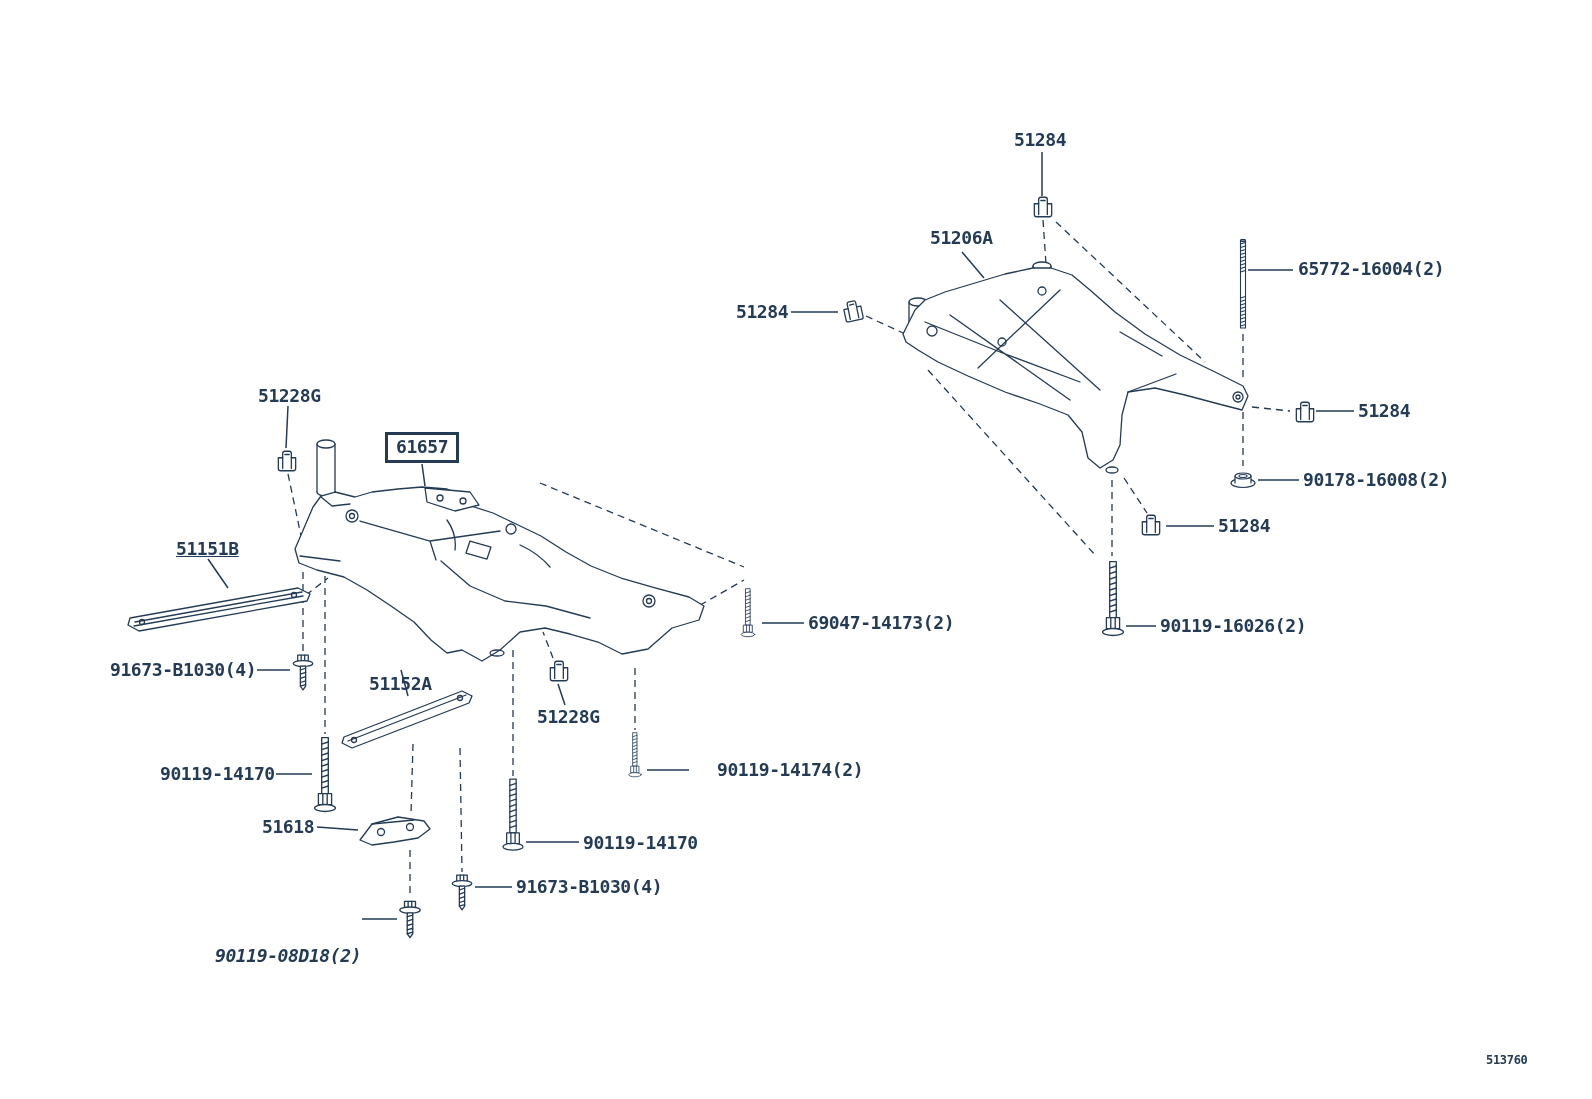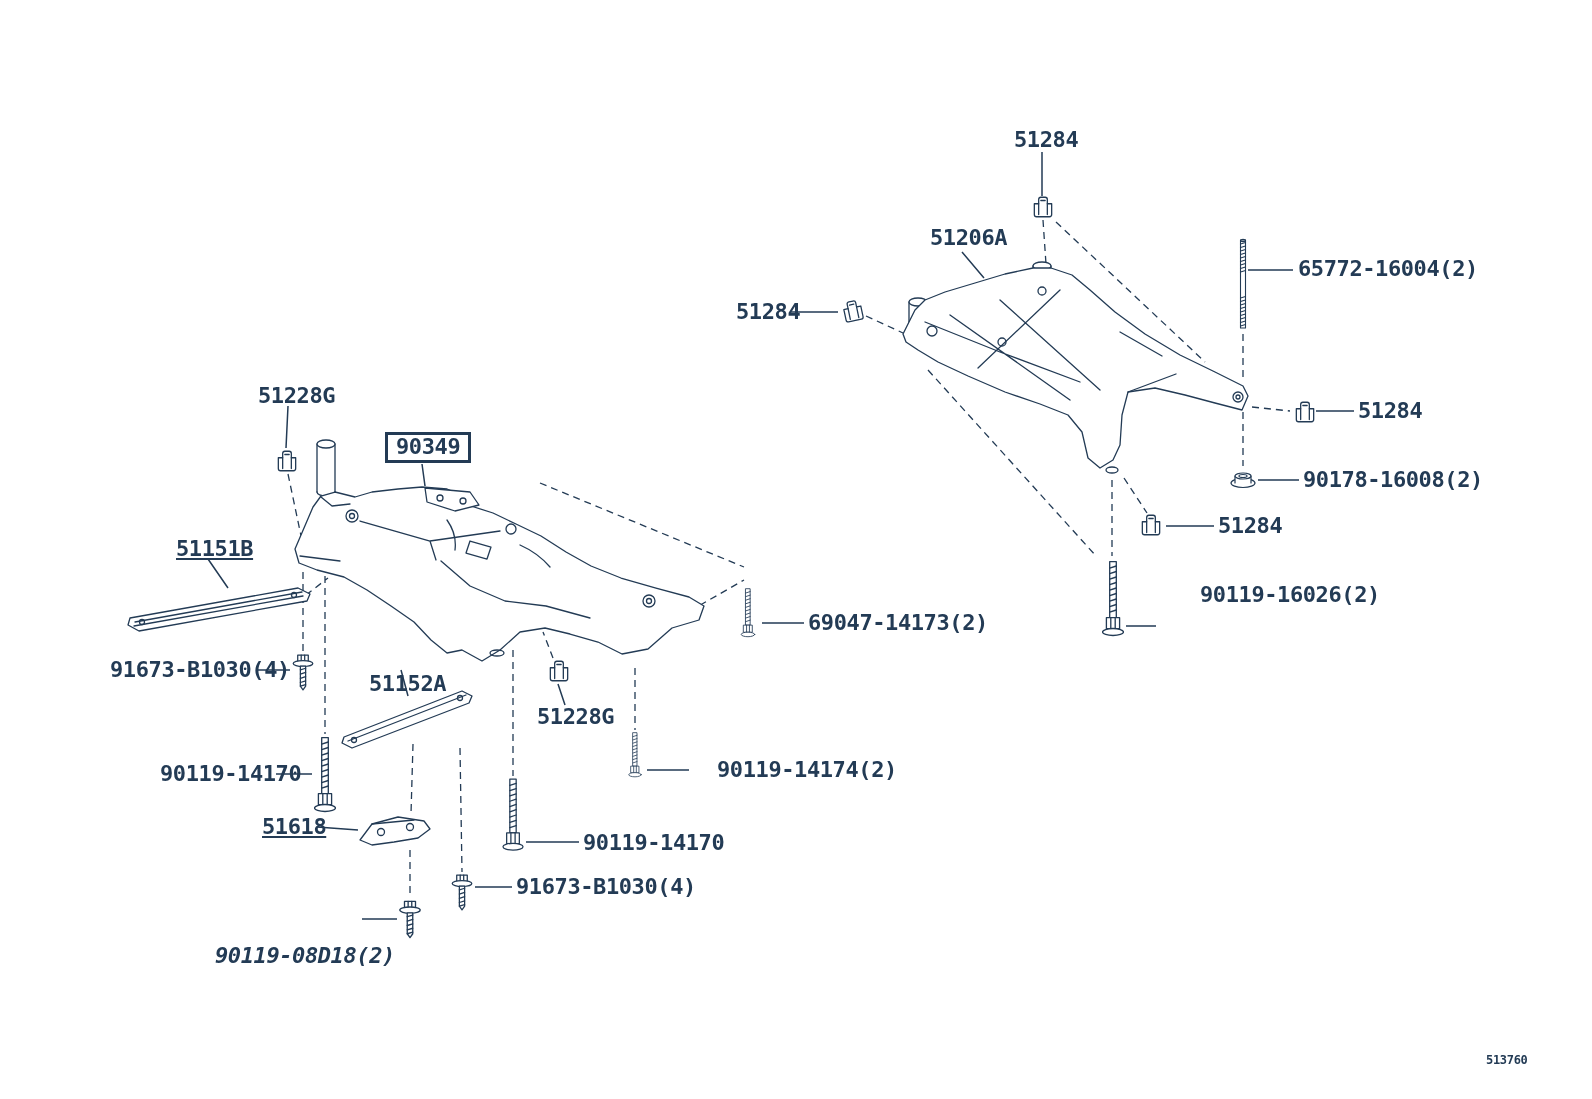--- a/index.html
+++ b/index.html
@@ -14,21 +14,21 @@
     overflow: hidden;
   }
   svg.scene { position: absolute; left: 0; top: 0; color: var(--ink); }
   .lead { stroke: var(--ink); stroke-width: 1.5; fill: none; }
   .dash { stroke: var(--ink); stroke-width: 1.3; fill: none; stroke-dasharray: 7 5; }
   .draw { stroke: var(--ink); stroke-width: 1.3; fill: none; stroke-linejoin: round; stroke-linecap: round; }
   .label {
     position: absolute;
     color: var(--ink);
     font-weight: bold;
-    font-size: 22px;
+    font-size: 18px;
     letter-spacing: -0.4px;
     white-space: nowrap;
     line-height: 20px;
     cursor: default;
   }
   .label.boxed {
     border: 3px solid var(--ink);
     padding: 2px 8px 3px 8px;
   }
   .diagram-code {
@@ -245,30 +245,30 @@
     </g>
   </svg>
 
   <div class="label" style="left:1014px; top:130px;">51284</div>
   <div class="label" style="left:930px;  top:228px;">51206A</div>
   <div class="label" style="left:1298px; top:259px;">65772-16004(2)</div>
   <div class="label" style="left:736px;  top:302px;">51284</div>
   <div class="label" style="left:1358px; top:401px;">51284</div>
   <div class="label" style="left:1303px; top:470px;">90178-16008(2)</div>
   <div class="label" style="left:1218px; top:516px;">51284</div>
-  <div class="label" style="left:1160px; top:585px;margin-left:40px;">90119-16026(2)</div>
+  <div class="label" style="left:1160px; top:616px;">90119-16026(2)</div>
   <div class="label" style="left:258px;  top:386px;">51228G</div>
-  <div class="label boxed" style="left:385px; top:432px;">90349</div>
+  <div class="label boxed" style="left:385px; top:432px;">61657</div>
   <div class="label" style="left:176px;  top:539px;text-decoration:underline;">51151B</div>
   <div class="label" style="left:110px;  top:660px;">91673-B1030(4)</div>
   <div class="label" style="left:369px;  top:674px;">51152A</div>
   <div class="label" style="left:537px;  top:707px;">51228G</div>
   <div class="label" style="left:808px;  top:613px;">69047-14173(2)</div>
   <div class="label" style="left:160px;  top:764px;">90119-14170</div>
-  <div class="label" style="left:262px;  top:817px;text-decoration:underline;">51618</div>
+  <div class="label" style="left:262px;  top:817px;">51618</div>
   <div class="label" style="left:693px;  top:760px;margin-left:24px;">90119-14174(2)</div>
   <div class="label" style="left:583px;  top:833px;">90119-14170</div>
   <div class="label" style="left:516px;  top:877px;">91673-B1030(4)</div>
   <div class="label" style="left:215px;  top:946px;font-style:italic;">90119-08D18(2)</div>
 
   <div class="diagram-code" style="left:1486px; top:1053px;">513760</div>
 
 </div>
 
 </body></html>

